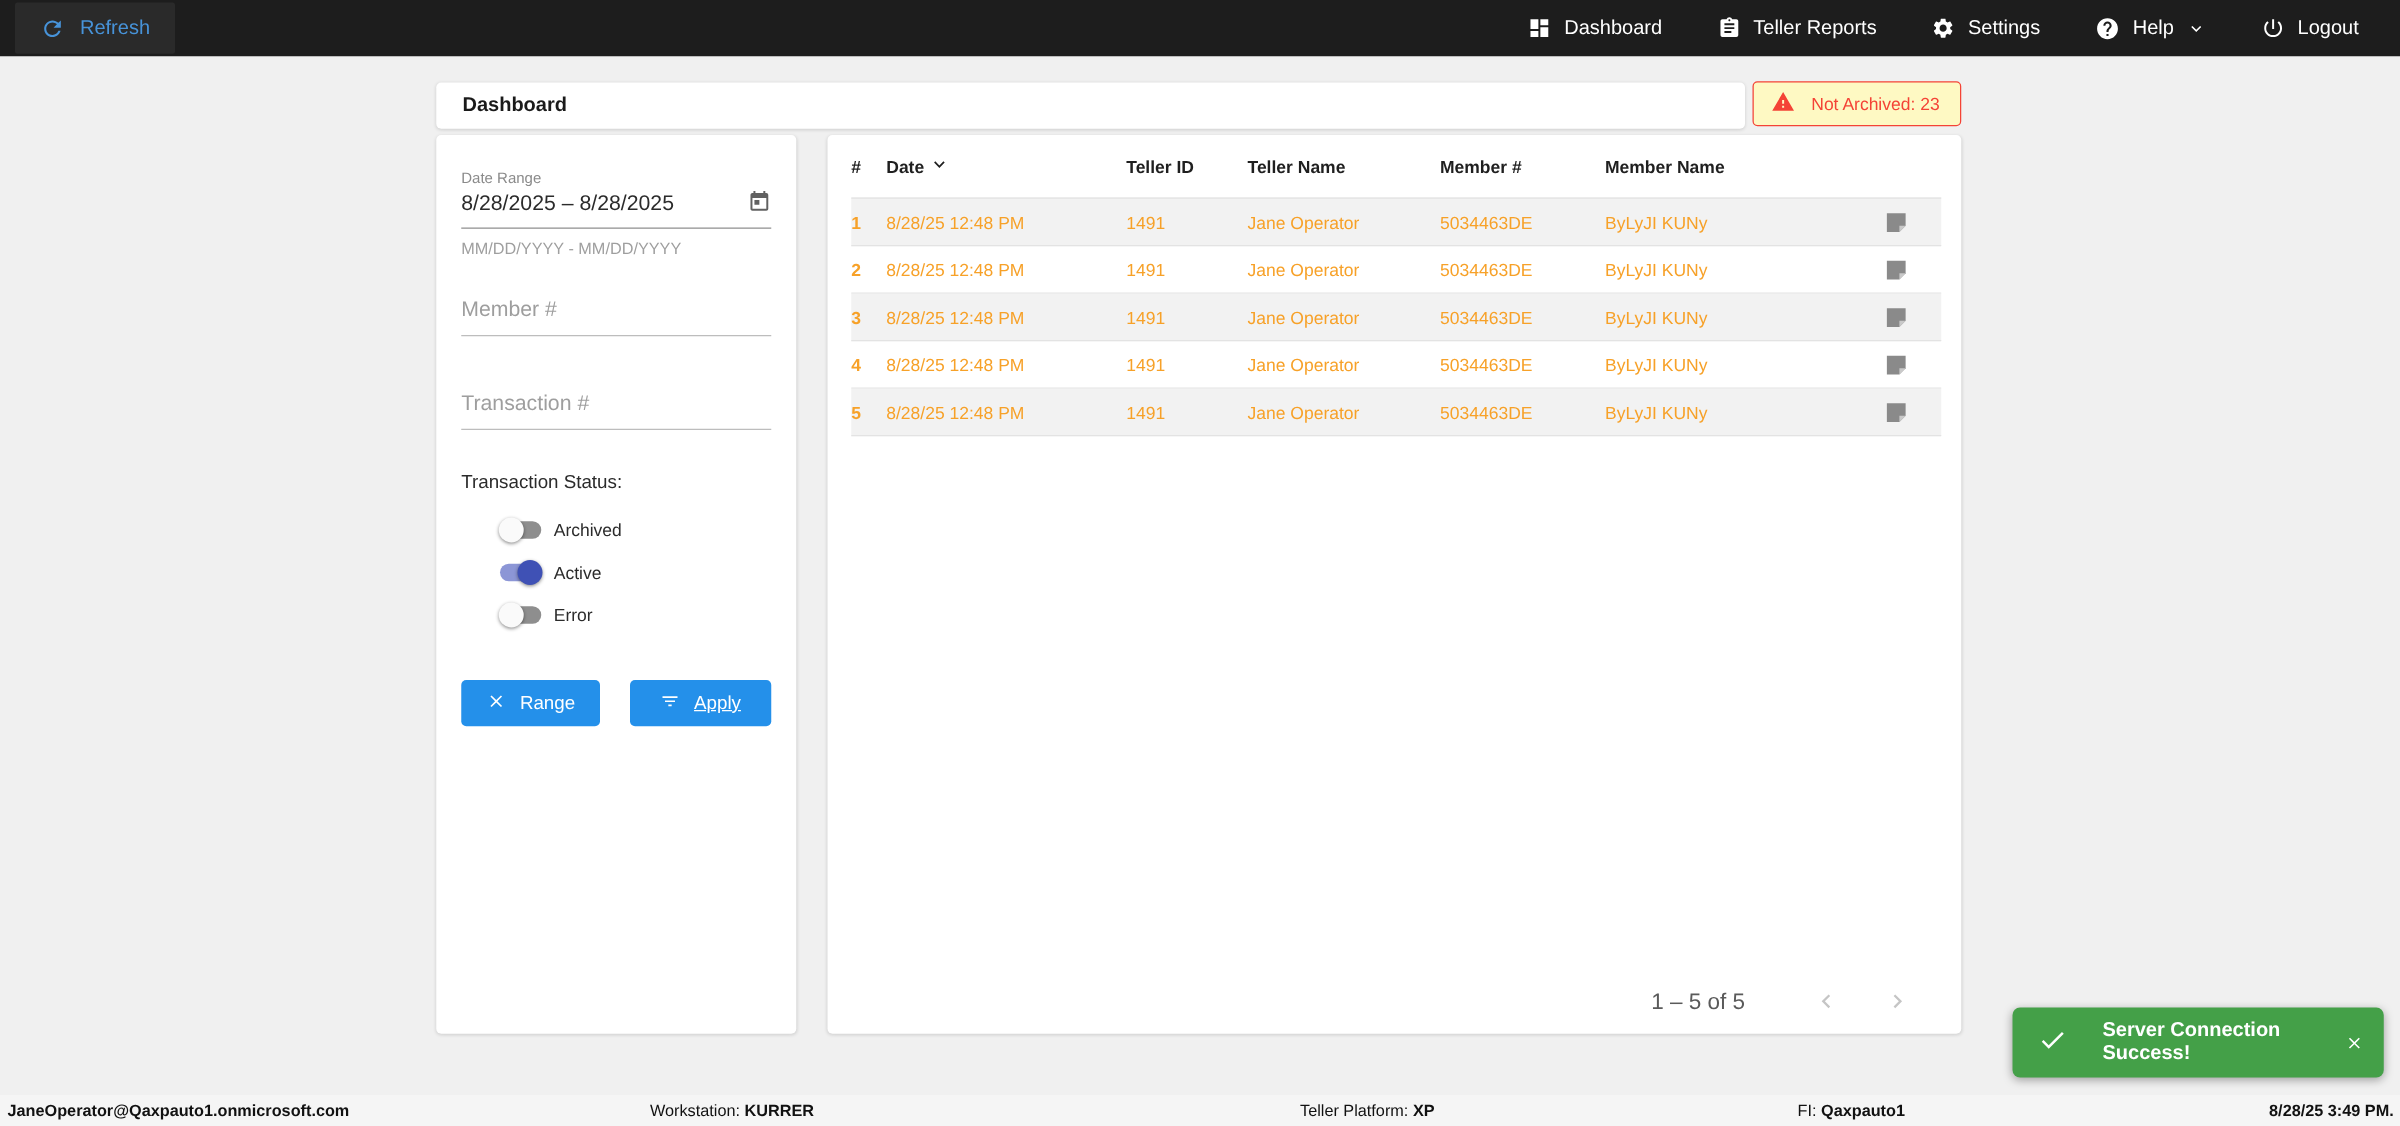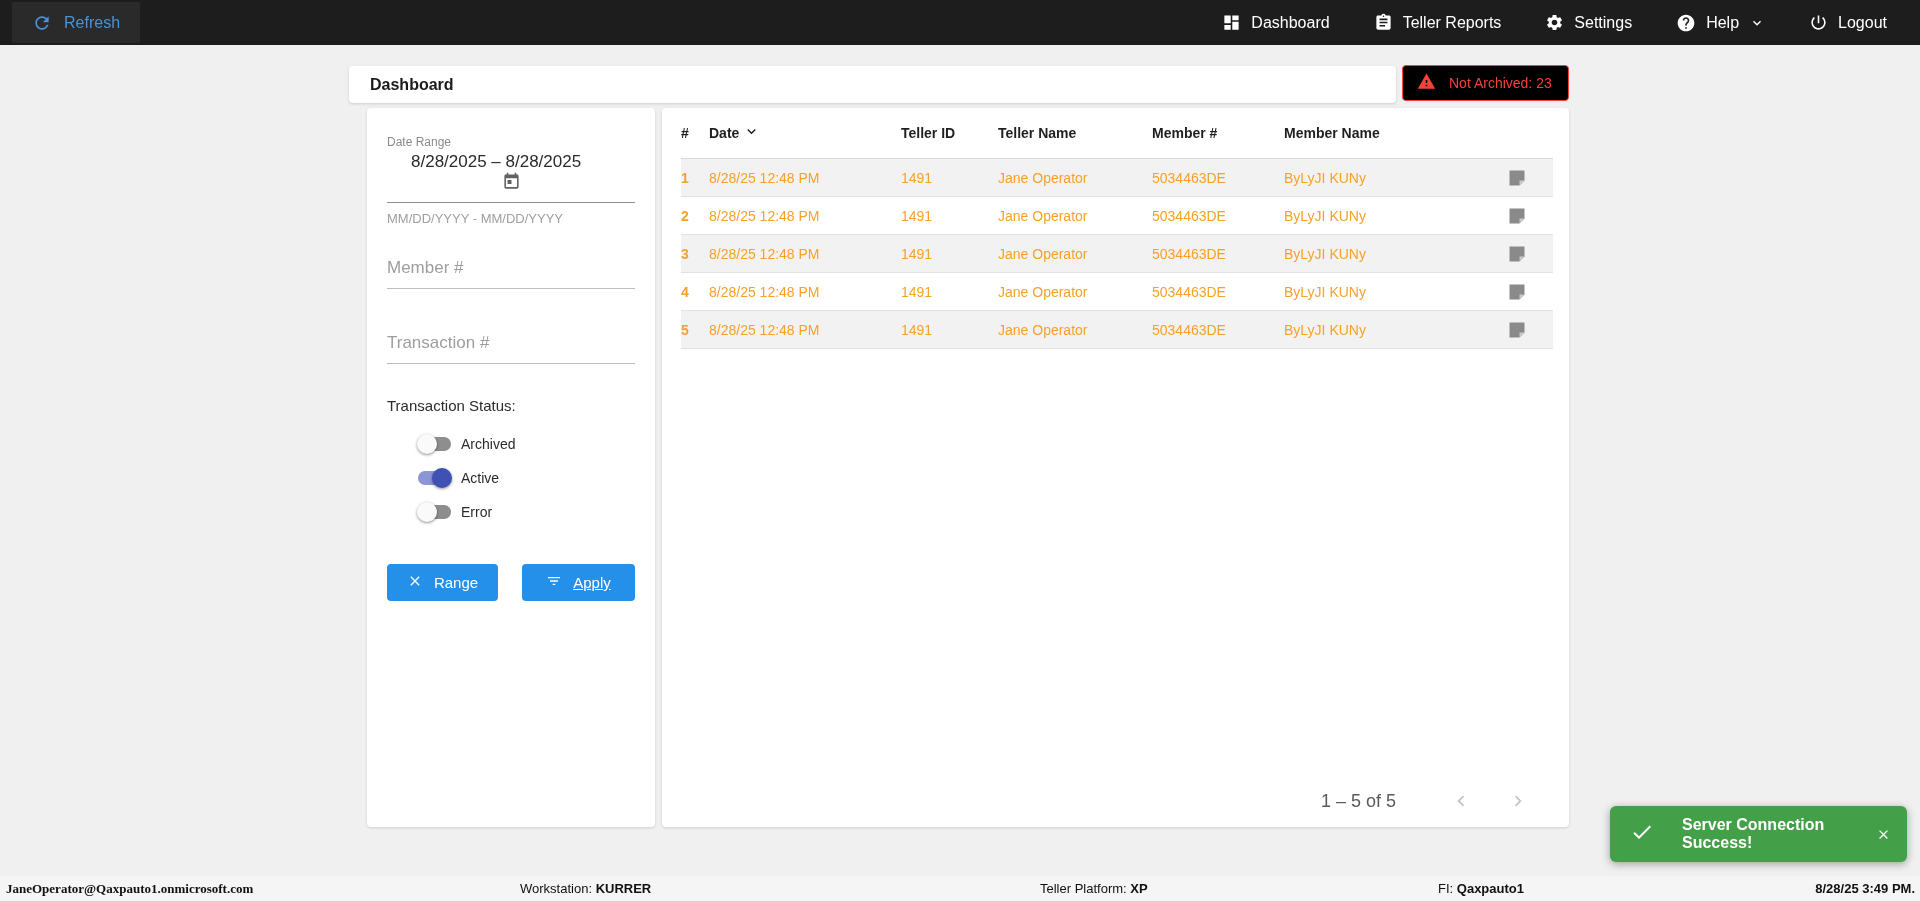--- a/index.html
+++ b/index.html
@@ -37,41 +37,41 @@
   
   .title-card {
     position:absolute; left:349px; top:66px; width:1047px; height:37px;
     background:#fff; border-radius:4px; box-shadow:0 1px 3px rgba(0,0,0,.14);
     display:flex; align-items:center;
   }
   .title-card .title { margin-left:21px; font-size:16px; font-weight:bold; color:#1a1a1a; }
 
   .not-archived-badge {
     position:absolute; left:1402px; top:65px; width:167px; height:36px;
-    background:#000000; border:1px solid #f44336; border-radius:4px;
+    background:#fef9c3; border:1px solid #f44336; border-radius:4px;
     display:flex; align-items:center; padding:0 14px; gap:13px;
     color:#f44336; font-size:14px; cursor:pointer;
   }
 
   
   .sidebar-card {
-    position:absolute; left:367px; top:108px; width:288px; height:719px;
+    position:absolute; left:349px; top:108px; width:288px; height:719px;
     background:#fff; border-radius:4px; box-shadow:0 1px 3px rgba(0,0,0,.14);
     padding:0 20px;
   }
   .table-card {
     position:absolute; left:662px; top:108px; width:907px; height:719px;
     background:#fff; border-radius:4px; box-shadow:0 1px 3px rgba(0,0,0,.14);
   }
 
   
   .field-label { margin-top:27px; font-size:12px; color:#8a8a8a; }
   .date-row {
     margin-top:3px; display:flex; align-items:center; justify-content:space-between;
-    border-bottom:1px solid #8f8f8f; padding-bottom:8px;flex-direction:column;
+    border-bottom:1px solid #8f8f8f; padding-bottom:8px;
   }
   .date-input {
     border:none; outline:none; font-family:inherit; font-size:17px; color:#2b2b2b;
     width:200px; background:transparent;
   }
   .cal-btn { background:none; border:none; cursor:pointer; padding:0; }
   .helper-text { margin-top:8px; font-size:13px; color:#9f9f9f; }
 
   .underline-input {
     display:block; width:100%;
@@ -140,21 +140,21 @@
   }
   .toast-msg { flex:1; margin-left:28px; font-size:16px; font-weight:bold; }
   .toast-close { background:none; border:none; cursor:pointer; padding:0; display:flex; }
 
   
   .statusbar {
     position:absolute; left:0; bottom:0; width:1920px; height:25px;
     background:#f5f5f5; font-size:13px; color:#111;
   }
   .statusbar .sb-item { position:absolute; top:5px; white-space:nowrap; }
-  .sb-user { left:6px; font-weight:bold;font-family:Liberation Serif, serif; }
+  .sb-user { left:6px; font-weight:bold; }
   .sb-workstation { left:520px; }
   .sb-platform { left:1040px; }
   .sb-fi { left:1438px; }
   .sb-datetime { right:5px; font-weight:bold; }
   .sb-item b { font-weight:bold; }
 </style>
 </head>
 <body>
 
 <div class="topnav">

